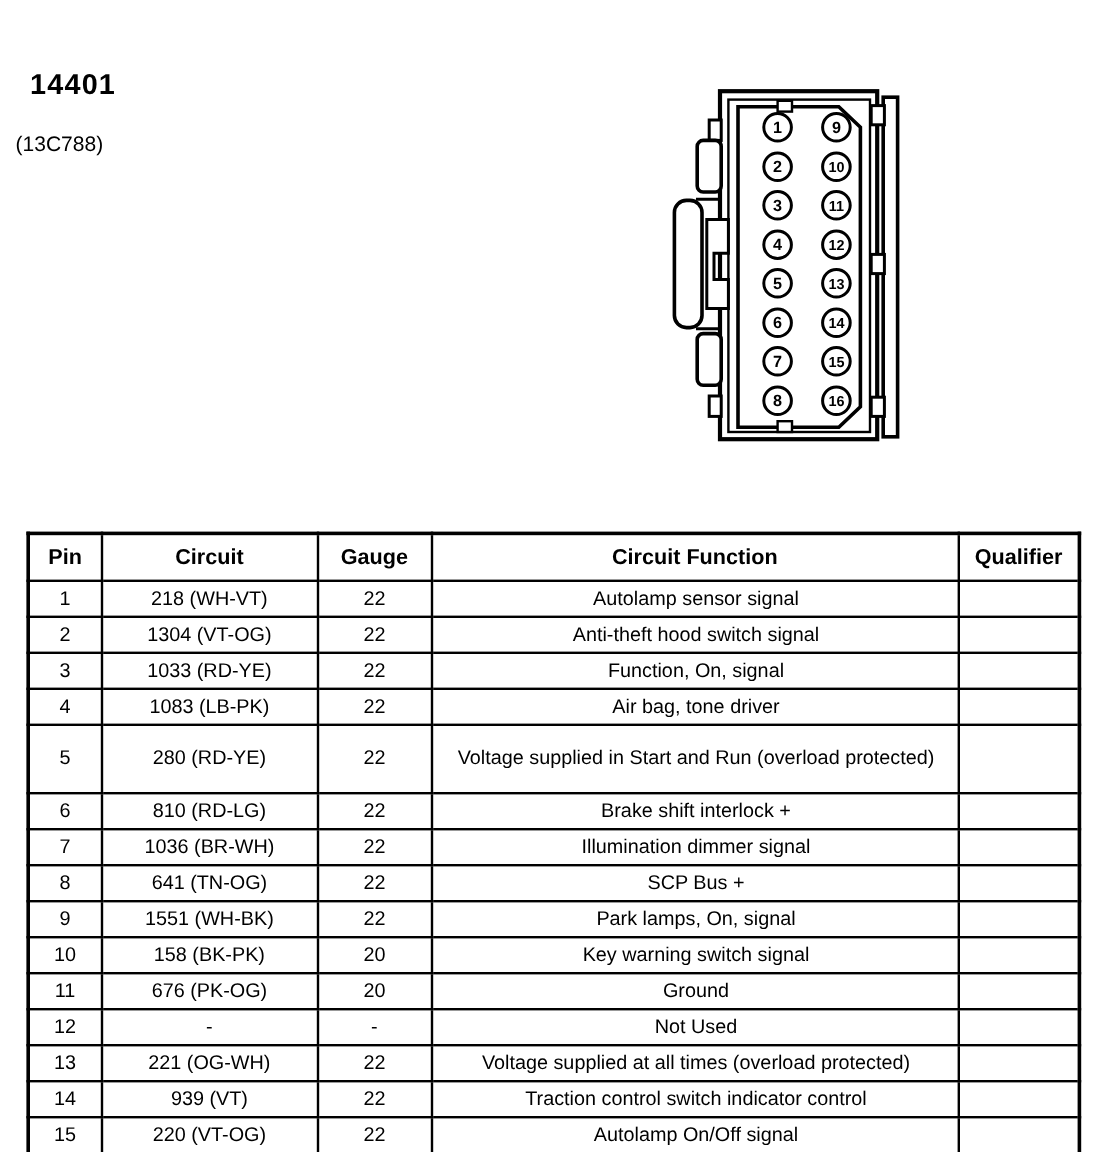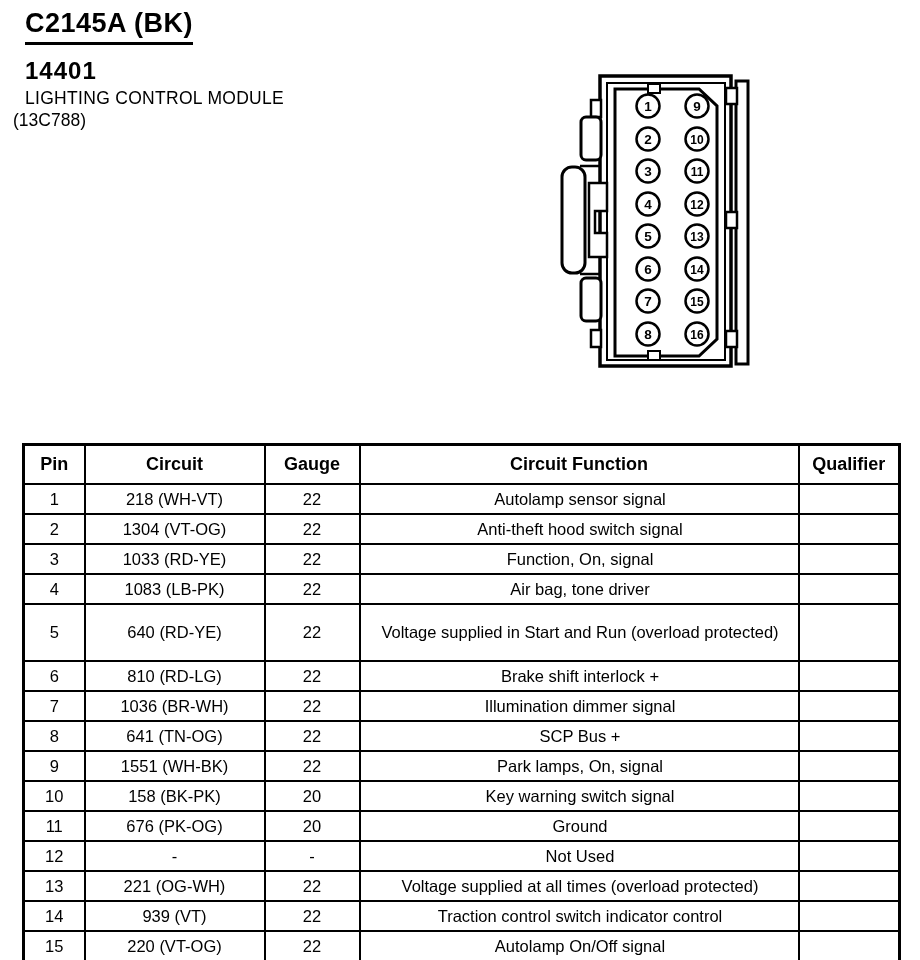--- a/index.html
+++ b/index.html
@@ -35,23 +35,21 @@
     text-align:center;vertical-align:middle;padding:1px 3px;
   }
   .pinout td.fn{text-align:center;padding-left:5px;}
   .pinout tr.tall td{height:53px;}
 </style>
 </head>
 <body>
 
 <div class="page">
 
-  <div class="conn-title">C2145A (BK)</div>
   <div class="part-number">14401</div>
-  <div class="module-name">LIGHTING CONTROL MODULE</div>
   <div class="module-code">(13C788)</div>
 
   <svg class="connector" width="212" height="310" viewBox="548 66 212 310">
 
     <rect class="ln" x="736" y="81" width="12" height="283" stroke-width="3"></rect>
 
     <rect class="ln" x="600" y="76" width="131" height="290" stroke-width="3.5"></rect>
     <rect x="607" y="83" width="118" height="277" fill="none" stroke="#000" stroke-width="2"></rect>
 
     <path class="ln" d="M615 89 L699 89 L717 106 L717 339 L699 356 L615 356 Z" stroke-width="3"></path>
@@ -152,21 +150,21 @@
       </tr>
       <tr>
         <td>4</td>
         <td>1083 (LB-PK)</td>
         <td>22</td>
         <td class="fn">Air bag, tone driver</td>
         <td></td>
       </tr>
       <tr class="tall">
         <td>5</td>
-        <td>640 (RD-YE)</td>
+        <td>280 (RD-YE)</td>
         <td>22</td>
         <td class="fn">Voltage supplied in Start and Run (overload protected)</td>
         <td></td>
       </tr>
       <tr>
         <td>6</td>
         <td>810 (RD-LG)</td>
         <td>22</td>
         <td class="fn">Brake shift interlock +</td>
         <td></td>

